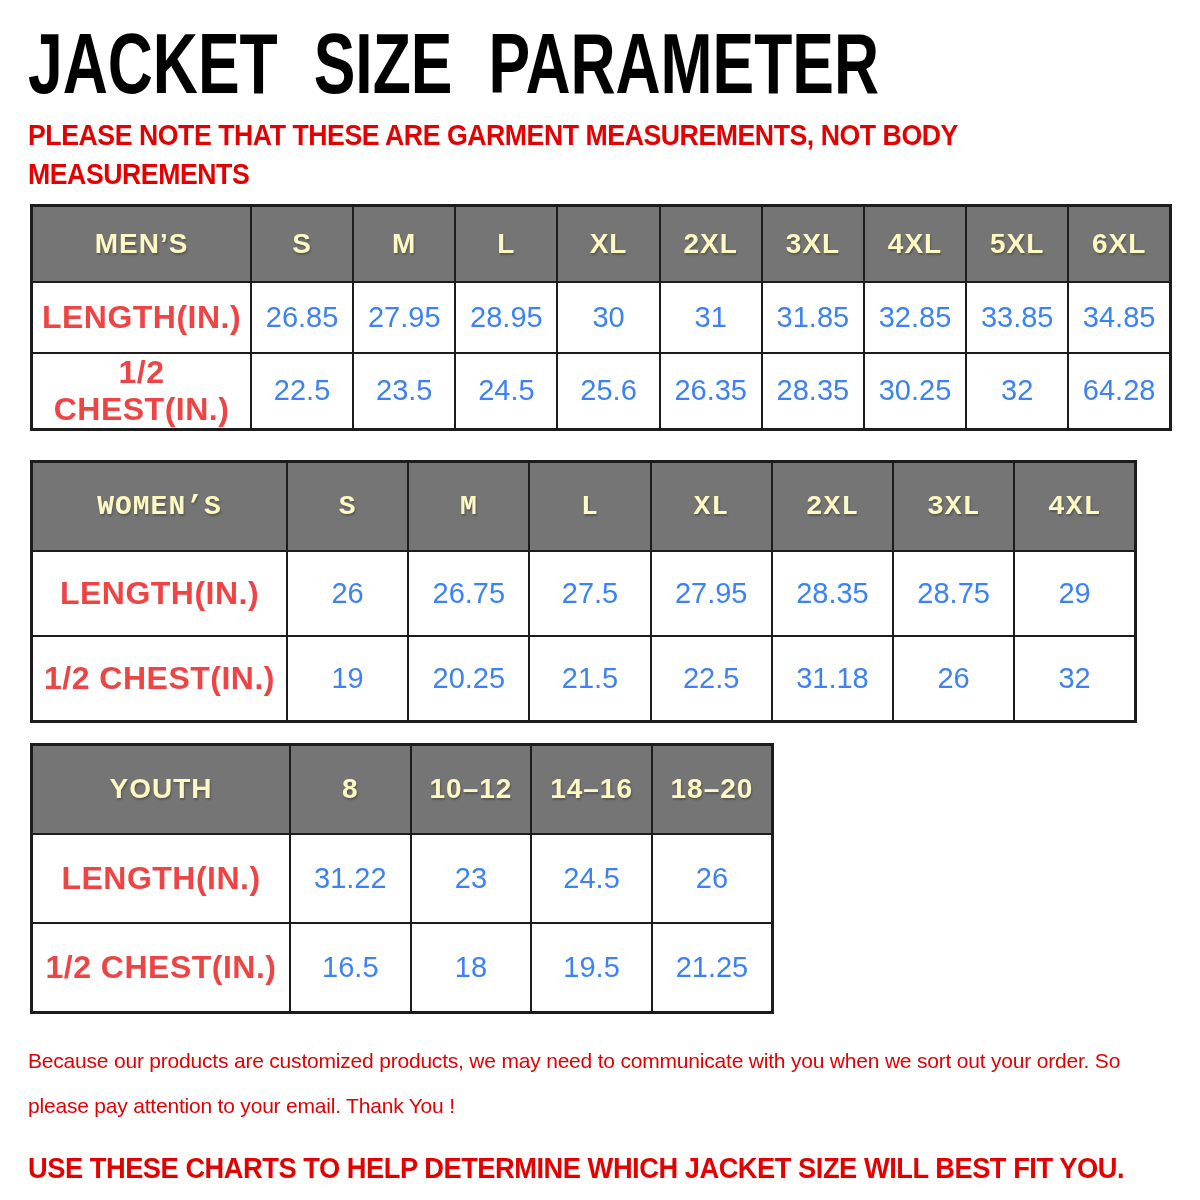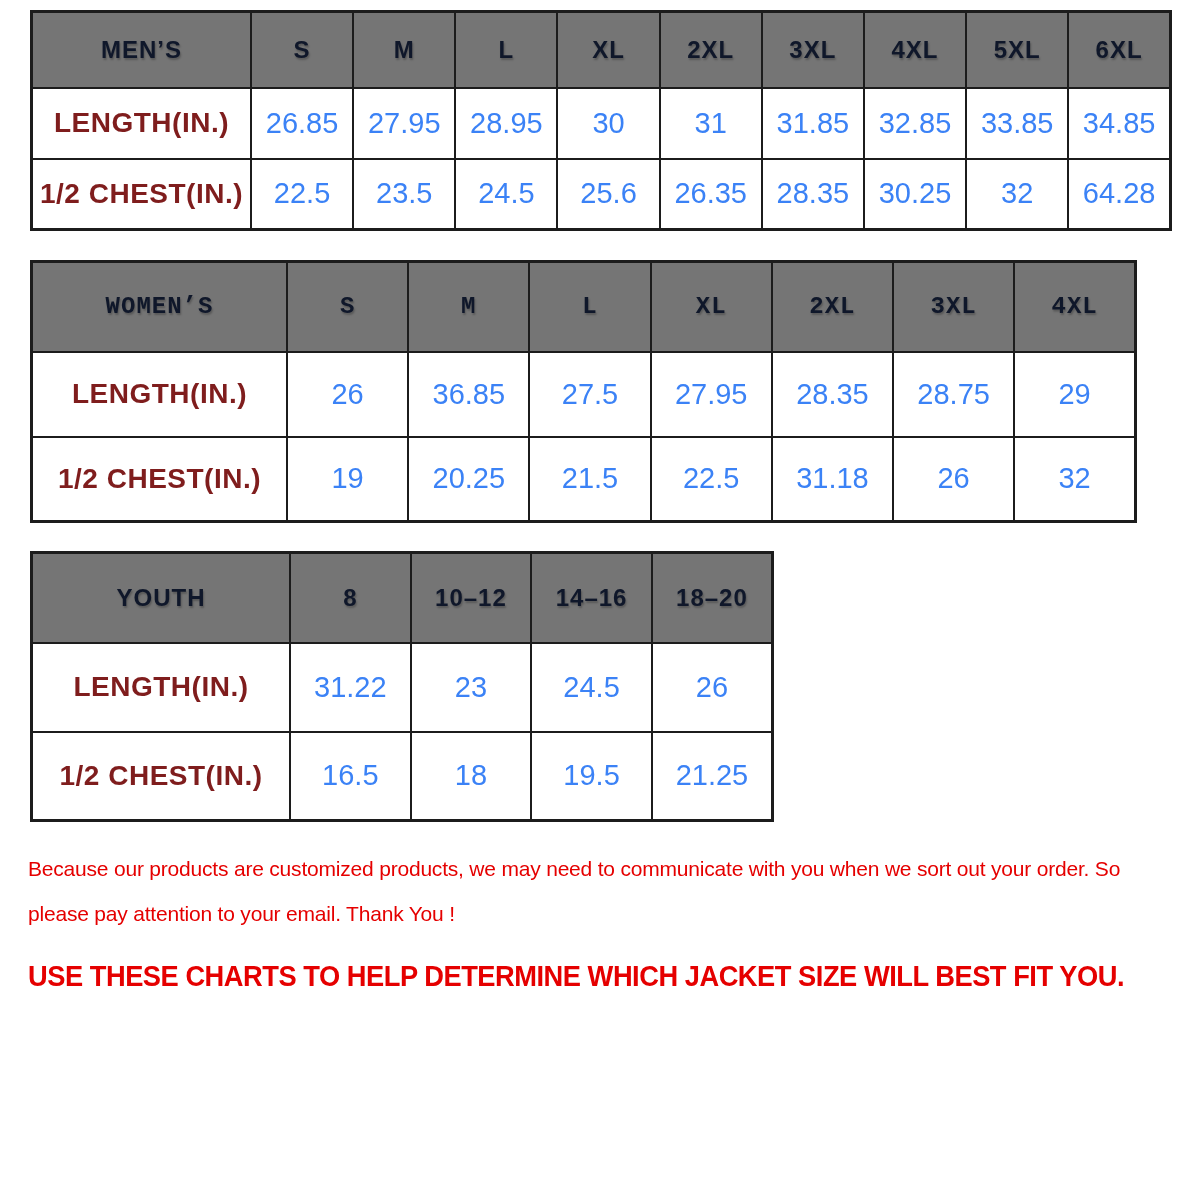--- a/index.html
+++ b/index.html
@@ -59,46 +59,46 @@
   }
   .size-table th, .size-table td {
     border: 2px solid #1c1c1c;
     text-align: center;
     vertical-align: middle;
     padding: 0;
     overflow: hidden;
   }
   .size-table th.hdr {
     background: #757575;
-    color: #0f172a;
-    font-size: 24px;
+    color: #fef9c3;
+    font-size: 28px;
     font-weight: bold;
     letter-spacing: 1px;
     text-shadow: 1px 2px 2px rgba(0,0,0,0.25);
   }
   .size-table td.rowlabel {
     background: #ffffff;
-    color: #7f1d1d;
-    font-size: 28px;
+    color: #ef4444;
+    font-size: 32px;
     font-weight: bold;
     letter-spacing: 0.5px;
   }
   .size-table td.val {
     background: #ffffff;
     color: #3b82f6;
     font-size: 29px;
     font-weight: normal;
   }
   .t-mens { width: 1142px; margin-top: 10px; }
   .t-mens thead tr { height: 76px; }
   .t-mens tbody tr { height: 71px; }
   .t-womens { width: 1107px; margin-top: 29px; }
   .t-womens thead tr { height: 90px; font-family: Liberation Mono, monospace; }
   .t-womens tbody tr { height: 85px; }
-  .t-youth { width: 744px; margin-top: 28px; }
+  .t-youth { width: 744px; margin-top: 20px; }
   .t-youth thead tr { height: 90px; }
   .t-youth tbody tr { height: 89px; }
   .t-mens th.label-col { width: 217px; }
   .t-womens th.label-col { width: 253px; }
   .t-youth th.label-col { width: 256px; }
   
   .footer {
     margin: 24px 0 0 28px;
     color: #e50000;
     width: 1140px;
@@ -117,21 +117,28 @@
     transform: scaleX(0.94);
     transform-origin: left top;
     white-space: nowrap;
   }
 </style>
 </head>
 <body>
 
 <div class="page">
 
-
+  <div class="title-wrap">
+    <span class="title">JACKET SIZE PARAMETER</span>
+  </div>
+
+  <div class="note">
+    <span class="note-line">PLEASE NOTE THAT THESE ARE GARMENT MEASUREMENTS, NOT BODY</span>
+    <span class="note-line">MEASUREMENTS</span>
+  </div>
 
   <section>
     <table class="size-table t-mens">
         <thead>
           <tr>
             <th class="hdr label-col">MEN’S</th>
             <th class="hdr">S</th>
             <th class="hdr">M</th>
             <th class="hdr">L</th>
             <th class="hdr">XL</th>
@@ -179,21 +186,21 @@
             <th class="hdr">XL</th>
             <th class="hdr">2XL</th>
             <th class="hdr">3XL</th>
             <th class="hdr">4XL</th>
           </tr>
         </thead>
         <tbody>
           <tr>
             <td class="rowlabel">LENGTH(IN.)</td>
             <td class="val">26</td>
-            <td class="val">36.85</td>
+            <td class="val">26.75</td>
             <td class="val">27.5</td>
             <td class="val">27.95</td>
             <td class="val">28.35</td>
             <td class="val">28.75</td>
             <td class="val">29</td>
           </tr>
           <tr>
             <td class="rowlabel">1/2 CHEST(IN.)</td>
             <td class="val">19</td>
             <td class="val">20.25</td>

